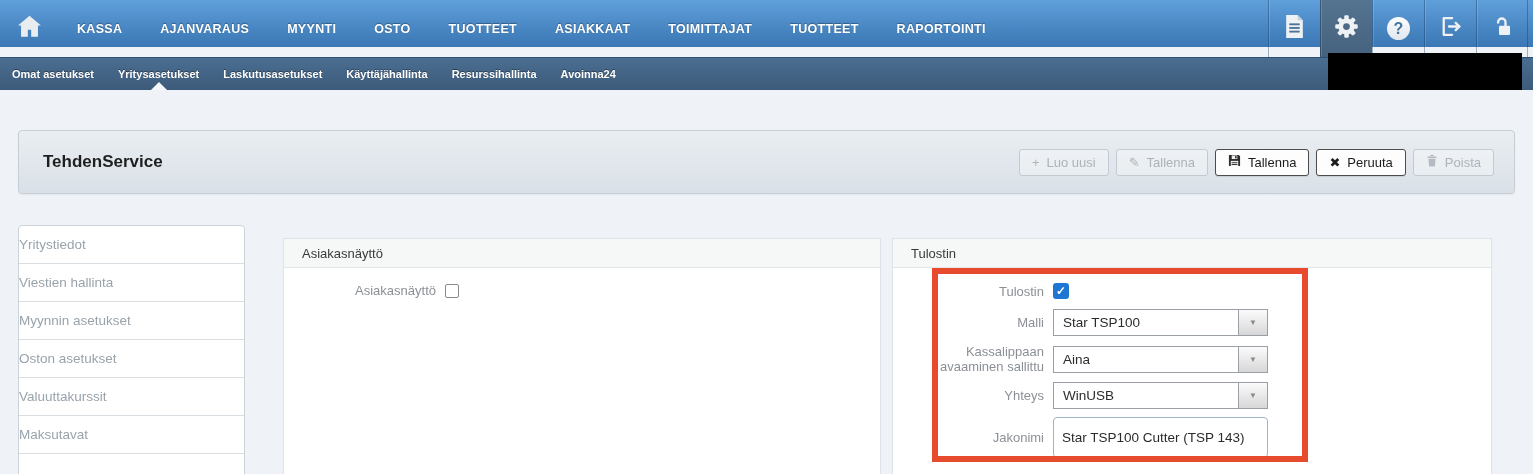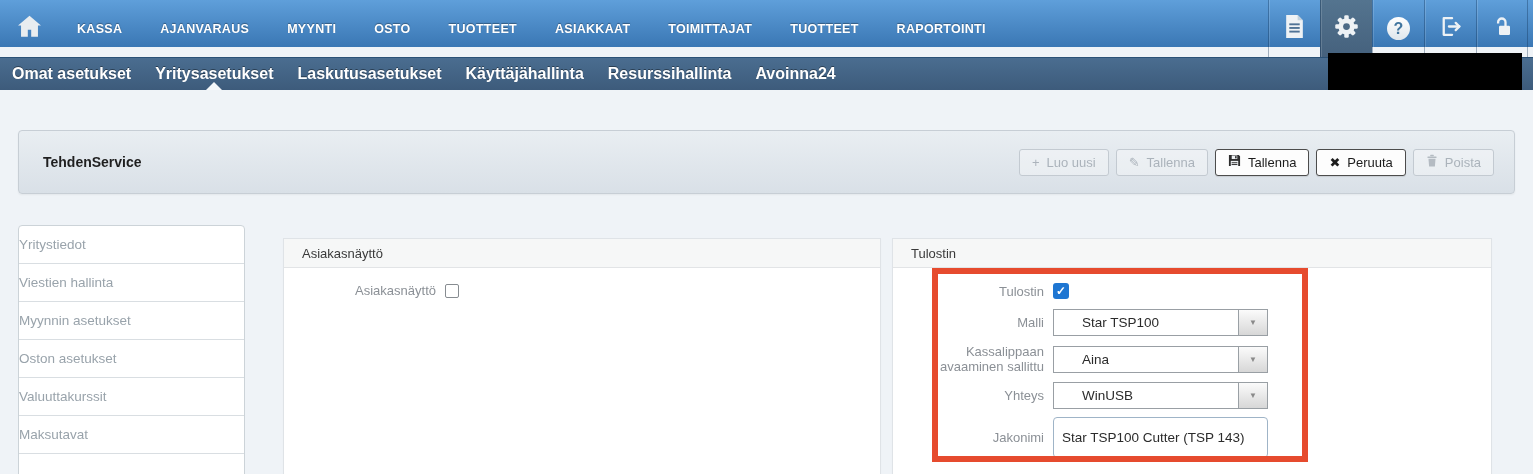--- a/index.html
+++ b/index.html
@@ -39,21 +39,21 @@
     color:#41759f; font-weight:bold; font-size:16px; line-height:23px; text-align:center;
   }
 
   
   .subnav {
     position:absolute; left:0; top:57px; width:1533px; height:33px;
     background:linear-gradient(#4a6d90,#3d5b7b); border-top:1px solid #2b5176;
     display:flex; align-items:stretch;
   }
   .subnav-item {
-    position:relative; color:#fff; font-weight:bold; font-size:16px;
+    position:relative; color:#fff; font-weight:bold; font-size:11px;
     padding:0 12px; display:flex; align-items:center;
     text-shadow:0 -1px 0 rgba(0,0,0,.4); cursor:pointer; white-space:nowrap;
   }
   .subnav-item.active::after {
     content:""; position:absolute; bottom:0; left:50%; margin-left:-8px;
     border-left:8px solid transparent; border-right:8px solid transparent;
     border-bottom:8px solid #f5f8fa;
   }
   .redacted {
     position:absolute; left:1328px; top:53px; width:194px; height:37px;
@@ -62,21 +62,21 @@
 
   
   .header-band {
     position:absolute; left:18px; top:130px; width:1497px; height:64px;
     background:linear-gradient(#e9eef2,#d9e0e7);
     border:1px solid #c7ced5; border-radius:4px;
     box-shadow:0 1px 2px rgba(0,0,0,.05);
   }
   .page-title {
     position:absolute; left:24px; top:0; height:100%; display:flex; align-items:center;
-    font-size:14px; font-weight:bold; color:#1f1f1f;
+    font-size:17px; font-weight:bold; color:#1f1f1f;
   }
   .toolbar {
     position:absolute; right:20px; top:0; height:100%;
     display:flex; align-items:center; gap:7px;
   }
   .btn {
     height:27px; padding:0 12px; border-radius:3px; font-size:13px;
     display:flex; align-items:center; gap:7px; white-space:nowrap; cursor:pointer;
     background:#fdfdfd; border:1px solid #4c4c4c; color:#1c1c1c;
     box-shadow:0 1px 1px rgba(0,0,0,.1);
@@ -122,21 +122,21 @@
   .checkbox {
     width:14px; height:14px; border:1px solid #878c91; border-radius:2px; background:#fff;
     cursor:pointer;
   }
   .checkbox.checked {
     width:16px; height:16px; border:none; background:#1e76d2; border-radius:3px;
     color:#fff; font-size:12px; font-weight:bold; line-height:16px; text-align:center;
   }
   .select {
     width:215px; height:27px; border:1px solid #999fa4; border-radius:0;
-    background:#fff; display:flex; overflow:hidden; cursor:pointer;padding-left:19px;
+    background:#fff; display:flex; overflow:hidden; cursor:pointer;
   }
   .select-value {
     flex:1; font-size:13.5px; color:#2b2b2b; padding-left:9px; line-height:25px;
     white-space:nowrap; overflow:hidden;
   }
   .select-arrow {
     width:29px; border-left:1px solid #9aa0a5;
     background:linear-gradient(#fbfbfb,#d7d7d7);
     display:flex; align-items:center; justify-content:center;
     color:#8a8a8a; font-size:8px;

